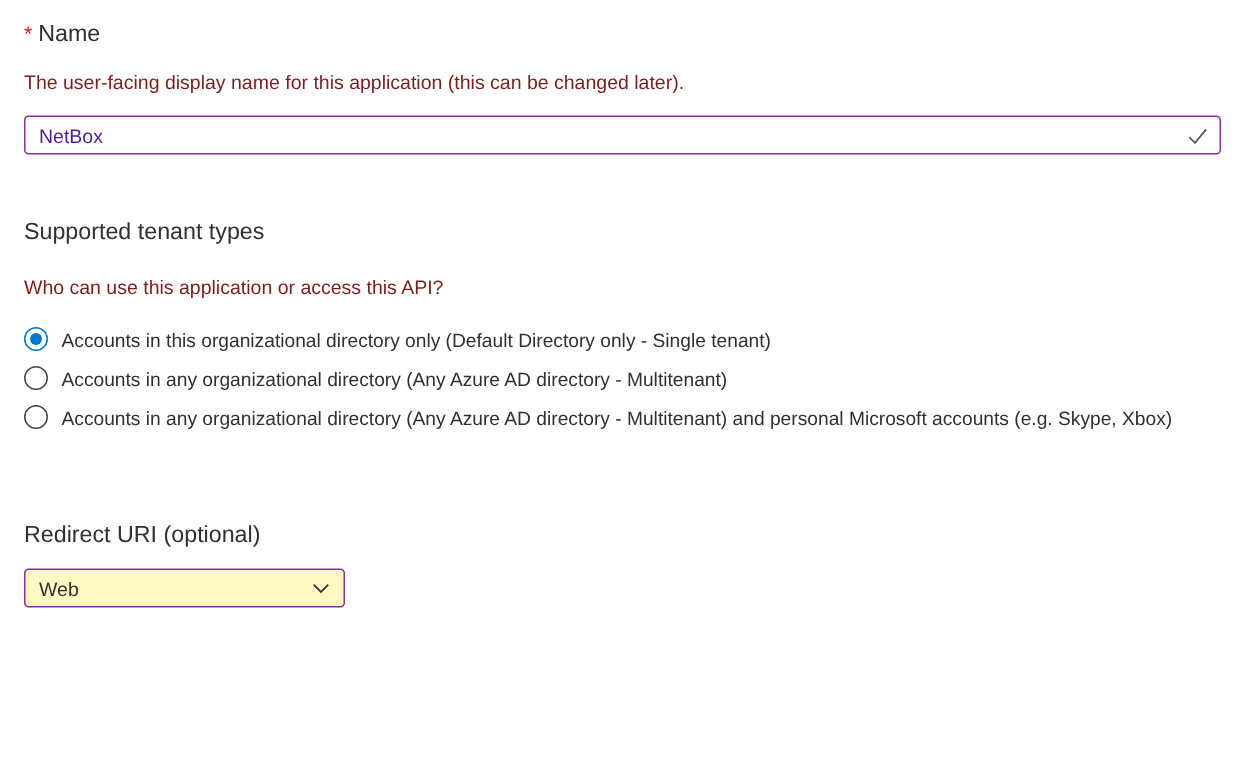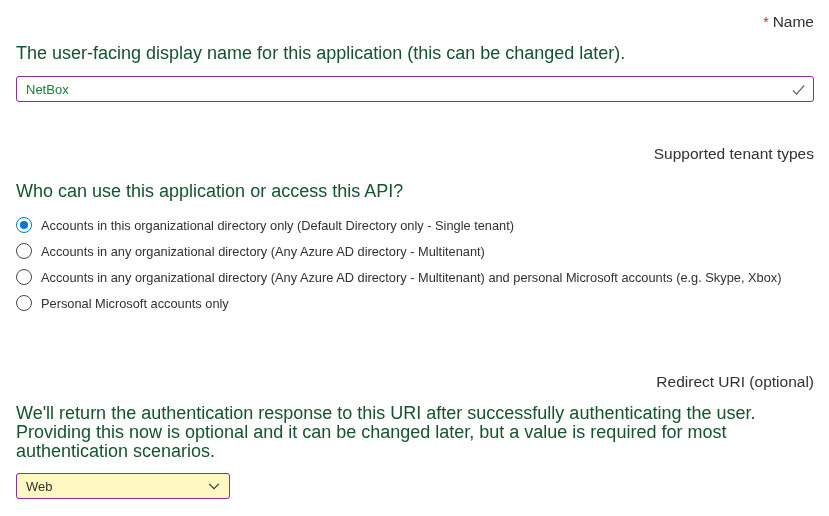--- a/index.html
+++ b/index.html
@@ -14,46 +14,45 @@
   .page {
     padding: 12px 15px 0 16px;
     width: 829px;
     height: 516px;
   }
   .section-title {
     font-size: 15.5px;
     font-weight: 400;
     color: #323130;
     line-height: 20px;
-    text-align: right;
   }
   .required-marker {
     color: #e81123;
     margin-right: 4px;
     font-size: 14px;
   }
   .desc-text {
-    font-size: 18px;
+    font-size: 13px;
     line-height: 19px;
-    color: #14532d;
+    color: #7f1d1d;
   }
   
   .name-desc { margin-top: 12px; }
   .input-wrap {
     position: relative;
     margin-top: 13px;
   }
   .text-input {
     width: 100%;
     height: 26px;
     border: 1.5px solid #8a2da2;
     border-radius: 3px;
     font-family: "Liberation Sans", sans-serif;
     font-size: 13px;
-    color: #15803d;
+    color: #4c1d95;
     padding: 0 28px 0 9px;
     outline: none;
     background: #ffffff;
   }
   .input-check {
     position: absolute;
     right: 8px;
     top: 50%;
     transform: translateY(-50%);
     width: 16px;
@@ -189,31 +188,26 @@
         <span class="radio-label">Accounts in this organizational directory only (Default Directory only - Single tenant)</span>
       </div>
       <div class="radio-row">
         <span class="radio-circle"></span>
         <span class="radio-label">Accounts in any organizational directory (Any Azure AD directory - Multitenant)</span>
       </div>
       <div class="radio-row">
         <span class="radio-circle"></span>
         <span class="radio-label">Accounts in any organizational directory (Any Azure AD directory - Multitenant) and personal Microsoft accounts (e.g. Skype, Xbox)</span>
       </div>
-      <div class="radio-row">
-        <span class="radio-circle"></span>
-        <span class="radio-label">Personal Microsoft accounts only</span>
-      </div>
     </div>
 
   </div>
 
   <div class="redirect-section">
     <h2 class="section-title">Redirect URI (optional)</h2>
-    <p class="desc-text redirect-desc">We'll return the authentication response to this URI after successfully authenticating the user. Providing this now is optional and it can be changed later, but a value is required for most authentication scenarios.</p>
 
     <div class="redirect-row">
       <div class="select-wrap">
         <div class="platform-select">
           <span>Web</span>
         </div>
         <span class="select-chevron">
           <svg class="icon" width="14" height="14" viewBox="0 0 16 16">
             <polyline points="2.5,5.5 8,11 13.5,5.5" fill="none" stroke="#323130" stroke-width="1.3"></polyline>
           </svg>

